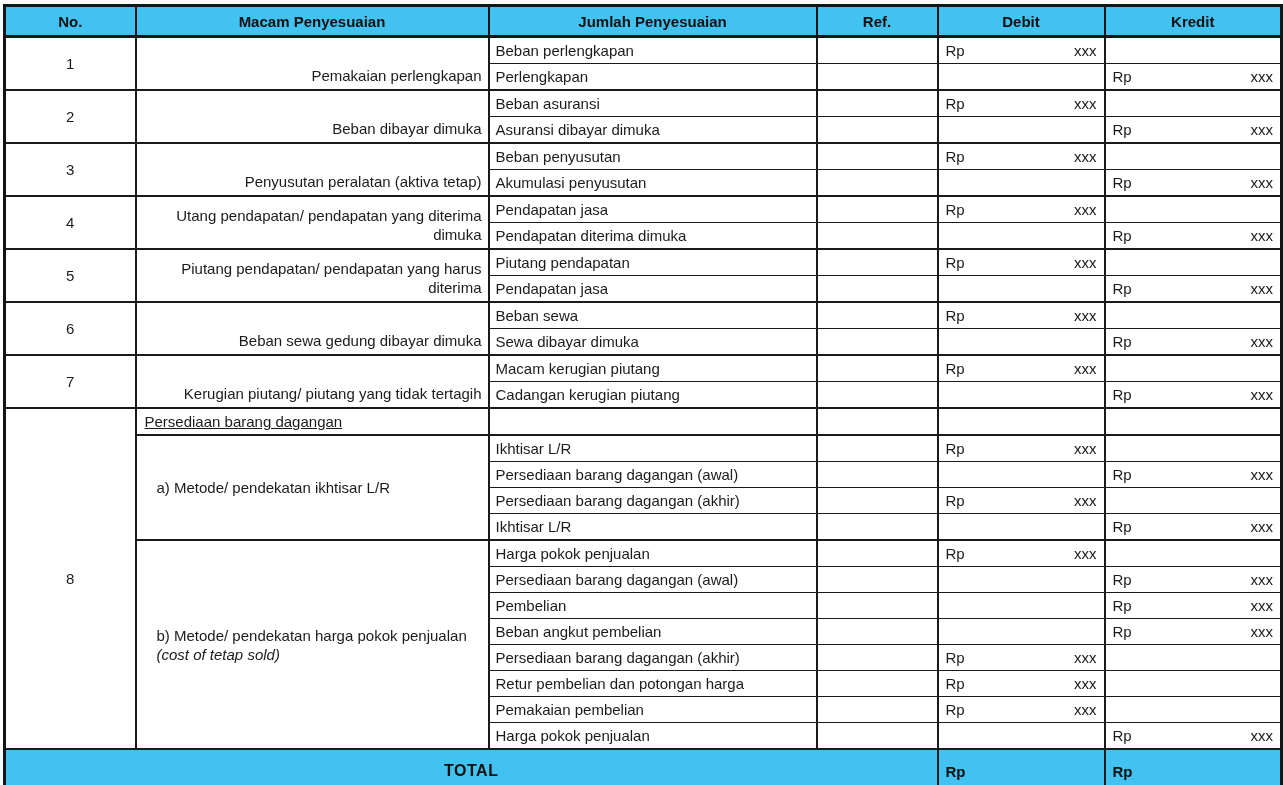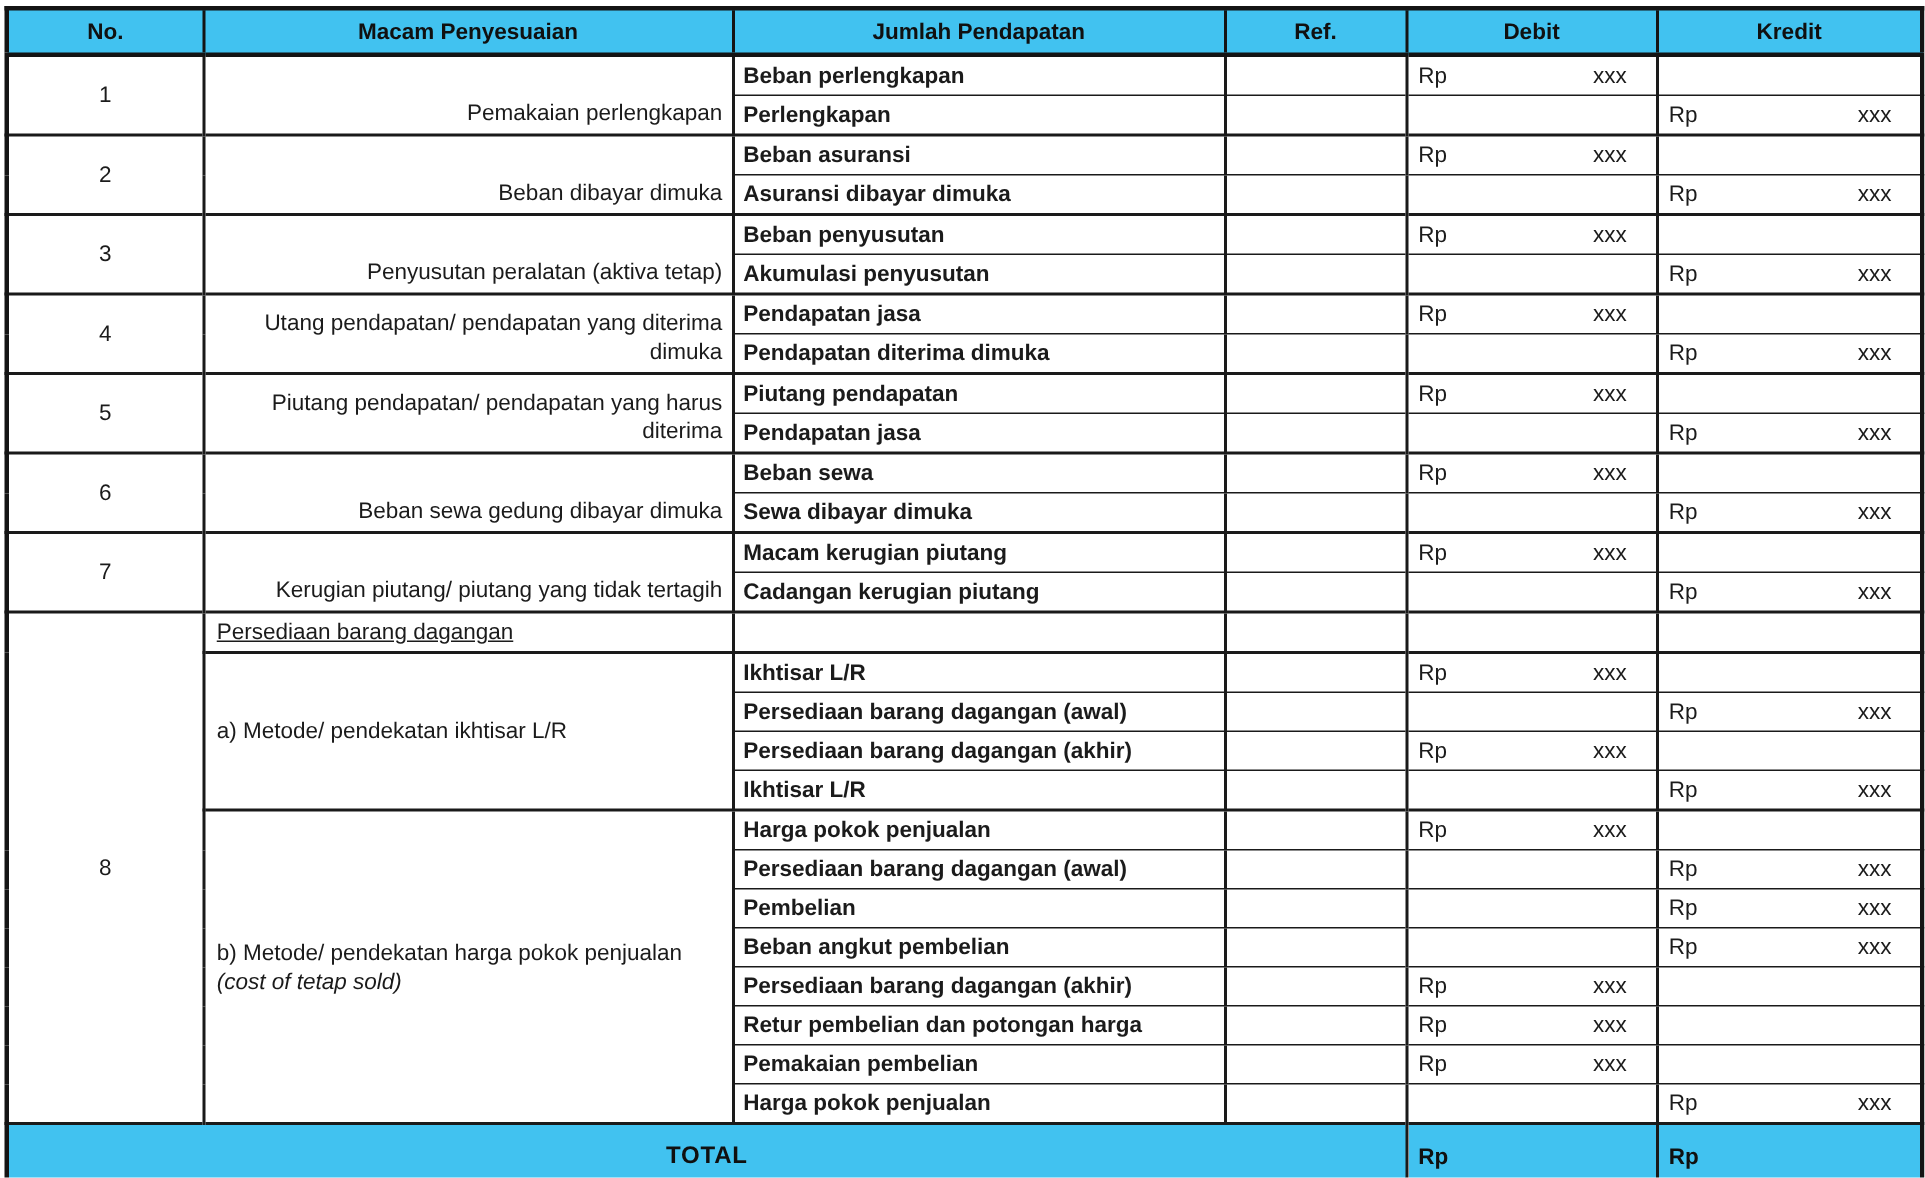--- a/index.html
+++ b/index.html
@@ -59,33 +59,32 @@
     text-align: right;
   }
   td.macam-mid {
     vertical-align: middle;
     padding: 0 6px 0 8px;
     line-height: 19px;
     text-decoration: underline;
   }
   td.sub {
     vertical-align: middle;
-    padding: 2px 6px 2px 8px;
+    padding: 2px 6px 2px 20px;
     line-height: 19px;
     margin-left: 14px;
   }
   td.acct {
     padding: 0 19px 0 6px;
-    font-weight: bold;
   }
   .amtwrap {
     display: flex;
     justify-content: space-between;
     align-items: center;
-    padding: 0 19px 0 7px;
+    padding: 0 7px 0 7px;
   }
   .note { font-style: italic; }
   
   tr.total > td {
     background: #41c2f0;
     border-top-width: 2px;
     height: 42px;
     font-weight: bold;
     color: #101010;
   }
@@ -106,21 +105,21 @@
         <col style="width:353px">
         <col style="width:328px">
     <col style="width:121px">
         <col style="width:167px">
         <col style="width:177px">
   </colgroup>
   <thead>
     <tr>
       <th>No.</th>
       <th>Macam Penyesuaian</th>
-      <th>Jumlah Pendapatan</th>
+      <th>Jumlah Penyesuaian</th>
       <th>Ref.</th>
       <th>Debit</th>
       <th>Kredit</th>
     </tr>
   </thead>
   <tbody>
 
     <tr class="g">
       <td class="no" rowspan="2">1</td>
       <td class="macam" rowspan="2">Pemakaian perlengkapan</td>

